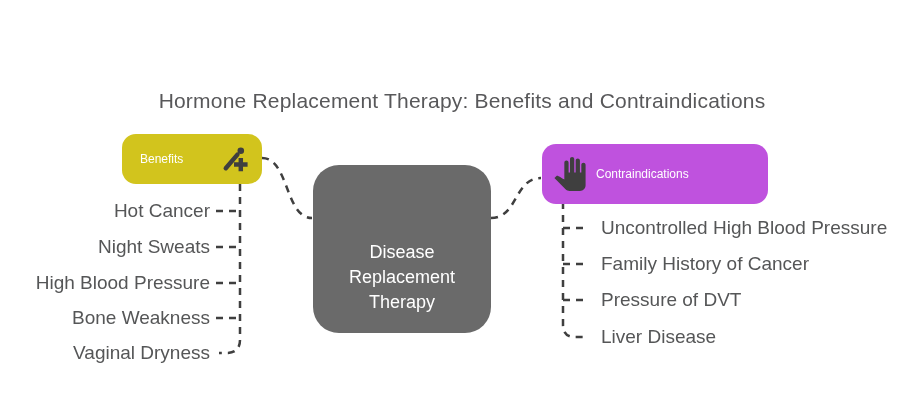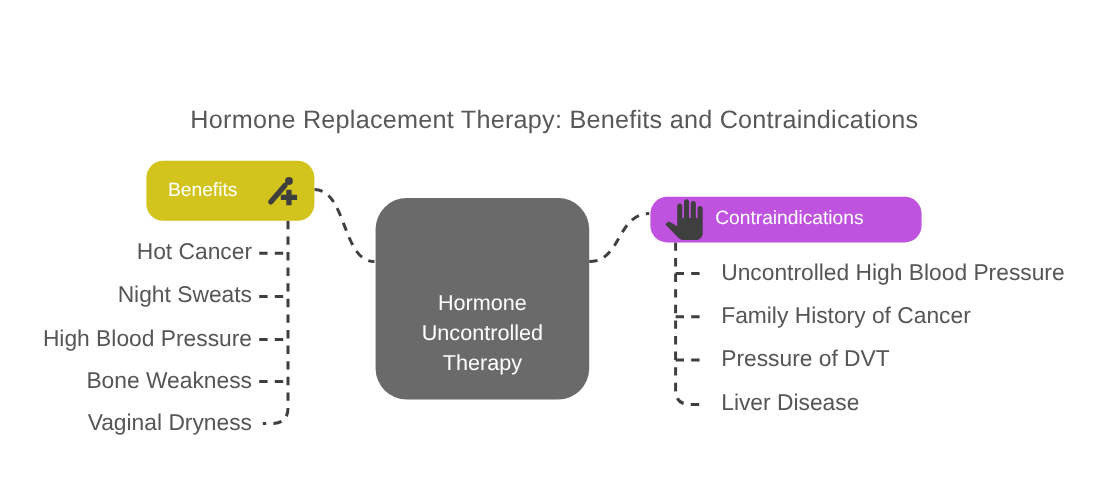--- a/index.html
+++ b/index.html
@@ -43,27 +43,27 @@
     box-sizing: border-box;
   }
   .node-benefits {
     left: 122px; top: 134px;
     width: 140px; height: 50px;
     background: #d2c41d;
     justify-content: space-between;
     padding: 0 12px 0 18px;
   }
   .node-contra {
-    left: 542px; top: 164px;
-    width: 226px; height: 38px;
+    left: 542px; top: 144px;
+    width: 226px; height: 60px;
     background: #bf52de;
     padding: 0 0 0 11px;
   }
   .node-label {
-    font-size: 16px;
+    font-size: 12px;
     font-weight: 500;
     white-space: nowrap;
   }
   .node-contra .node-label { margin-left: 9px; }
   .center-node {
     position: absolute;
     left: 313px; top: 165px;
     width: 178px; height: 168px;
     background: #6a6a6a;
     border-radius: 26px;
@@ -133,21 +133,21 @@
   <div class="node node-contra">
     <span class="icon-box">
       <svg width="34" height="36" viewBox="0 0 24 24">
         <path fill="#3f3f3f" d="M23 5.5V20c0 2.2-1.8 4-4 4h-7.3c-1.08 0-2.1-.43-2.85-1.19L1 14.83s1.26-1.23 1.3-1.25c.22-.19.49-.29.79-.29.22 0 .42.06.6.16.04.01 4.31 2.46 4.31 2.46V4c0-.83.67-1.5 1.5-1.5S11 3.17 11 4v7h1V1.5c0-.83.67-1.5 1.5-1.5S15 .67 15 1.5V11h1V2.5c0-.83.67-1.5 1.5-1.5s1.5.67 1.5 1.5V11h1V5.5c0-.83.67-1.5 1.5-1.5s1.5.67 1.5 1.5z"></path>
       </svg>
     </span>
     <span class="node-label">Contraindications</span>
   </div>
 
   <div class="center-node">
-    <div class="center-label">Hormone Uncontrolled Therapy</div>
+    <div class="center-label">Disease Replacement Therapy</div>
   </div>
 
   <div class="leaf leaf-left" style="top:199px">Hot Cancer</div>
   <div class="leaf leaf-left" style="top:235px">Night Sweats</div>
   <div class="leaf leaf-left" style="top:271px">High Blood Pressure</div>
   <div class="leaf leaf-left" style="top:306px">Bone Weakness</div>
   <div class="leaf leaf-left" style="top:341px">Vaginal Dryness</div>
 
   <div class="leaf leaf-right" style="top:216px">Uncontrolled High Blood Pressure</div>
   <div class="leaf leaf-right" style="top:252px">Family History of Cancer</div>

